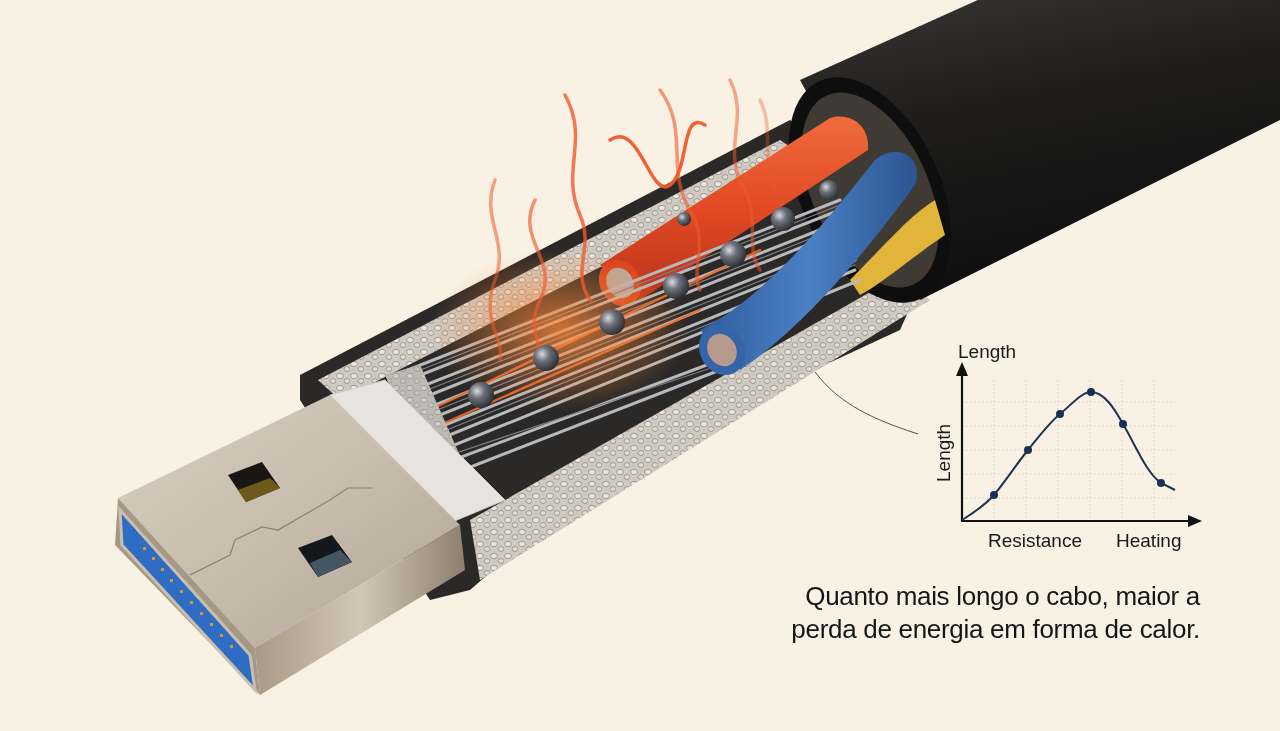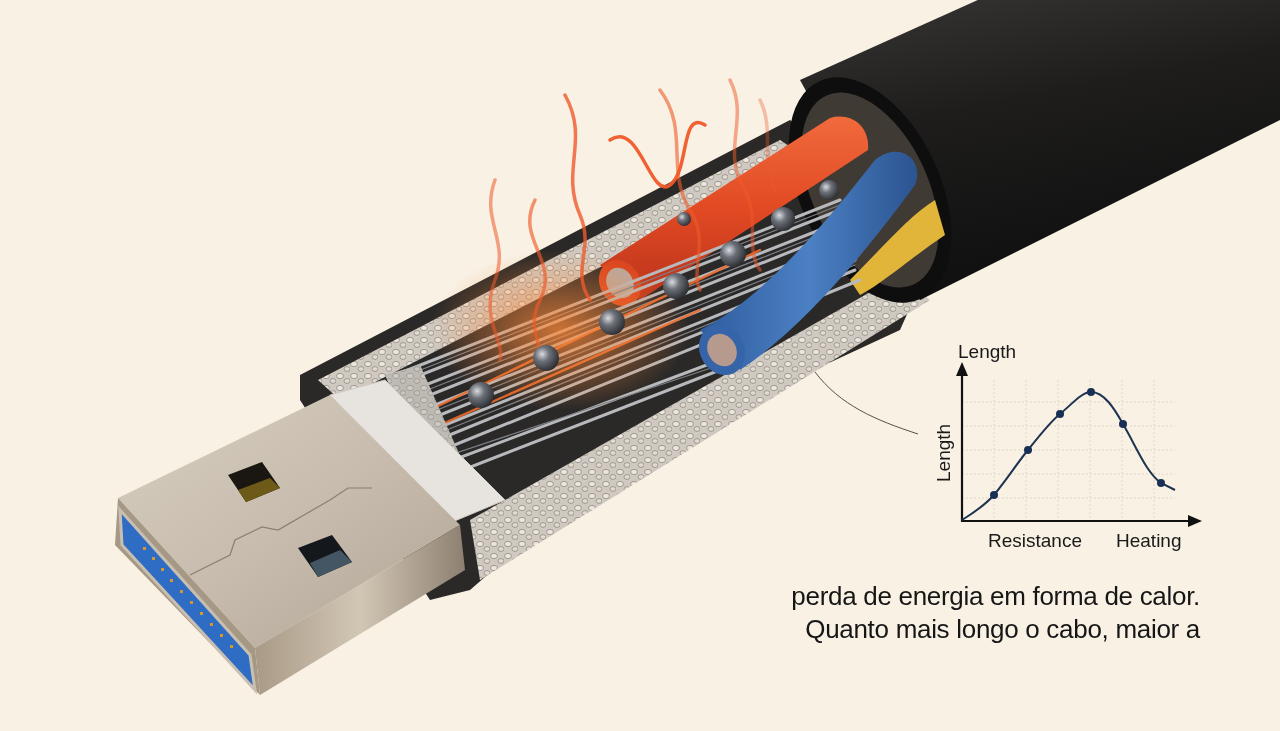--- a/index.html
+++ b/index.html
@@ -202,15 +202,15 @@
         <circle cx="1161" cy="483" r="4"></circle>
     </g>
     <text class="chart-label" x="958" y="358" font-size="19">Length</text>
     <text class="chart-label" x="0" y="0" font-size="19" transform="translate(950 482) rotate(-90)">Length</text>
     <text class="chart-label" x="988" y="547" font-size="19">Resistance</text>
     <text class="chart-label" x="1116" y="547" font-size="19">Heating</text>
   </g>
 </svg>
 
 <div class="caption">
+  <div>Quanto mais longo o cabo, maior a</div>
   <div>perda de energia em forma de calor.</div>
-  <div>Quanto mais longo o cabo, maior a</div>
 </div>
 
 </body></html>

